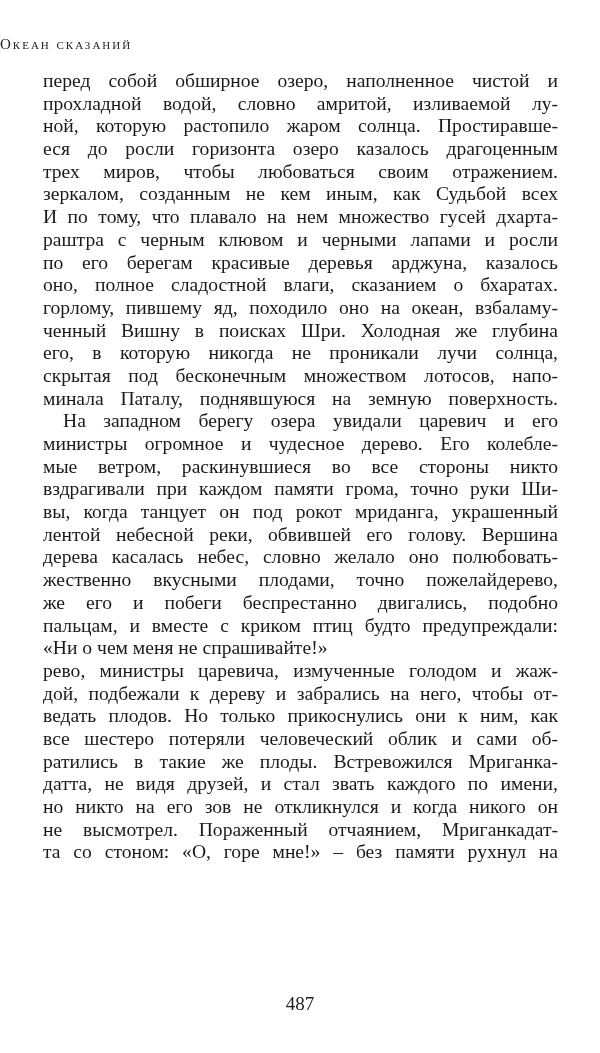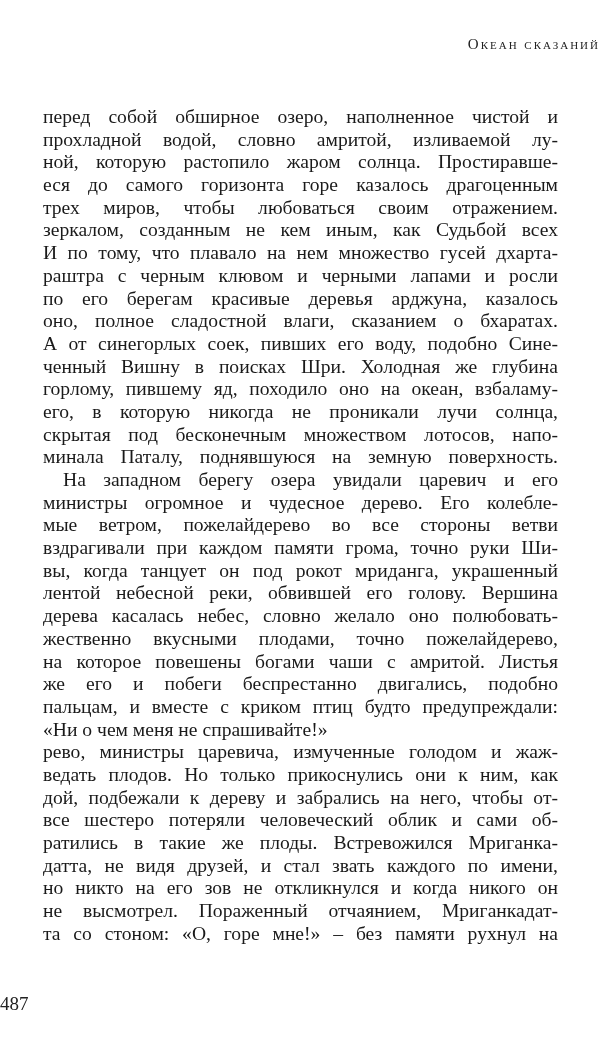--- a/index.html
+++ b/index.html
@@ -13,95 +13,93 @@
     position: relative;
     overflow: hidden;
     color: #1a1a1a;
     font-family: "Liberation Serif", "DejaVu Serif", serif;
   }
   .running-head {
     position: absolute;
     top: 36px;
     left: 0;
     width: 600px;
-    text-align: right;
+    text-align: left;
     font-size: 15px;
     letter-spacing: 2px;
     font-variant: small-caps;
     color: #222;
   }
   .text-block {
     position: absolute;
     top: 70px;
     left: 43px;
     width: 515px;
     font-size: 19.6px;
     line-height: 22.7px;
-    margin-top: 36px;
   }
   .line {
     display: block;
     text-align: justify;
     text-align-last: justify;
     white-space: nowrap;
     height: 22.7px;
     overflow: visible;
   }
   .line.indent {
     padding-left: 20px;
   }
   .line.last {
     text-align-last: left;
   }
   .folio {
     position: absolute;
     top: 993px;
     left: 0;
     width: 600px;
+    text-align: center;
     font-size: 19px;
     color: #222;
   }
 </style>
 </head>
 <body>
 
 <div class="running-head">Океан сказаний</div>
 
 <div class="text-block" id="text-block">
     <span class="line">перед собой обширное озеро, наполненное чистой и</span>
     <span class="line">прохладной водой, словно амритой, изливаемой лу-</span>
     <span class="line">ной, которую растопило жаром солнца. Простиравше-</span>
-    <span class="line">еся до самого горизонта горе казалось драгоценным</span>
+    <span class="line">еся до росли горизонта озеро казалось драгоценным</span>
     <span class="line">трех миров, чтобы любоваться своим отражением.</span>
     <span class="line">зеркалом, созданным не кем иным, как Судьбой всех</span>
     <span class="line">И по тому, что плавало на нем множество гусей дхарта-</span>
     <span class="line">раштра с черным клювом и черными лапами и росли</span>
     <span class="line">по его берегам красивые деревья арджуна, казалось</span>
     <span class="line">оно, полное сладостной влаги, сказанием о бхаратах.</span>
-    <span class="line">А от синегорлых соек, пивших его воду, подобно Сине-</span>
+    <span class="line">горлому, пившему яд, походило оно на океан, взбаламу-</span>
     <span class="line">ченный Вишну в поисках Шри. Холодная же глубина</span>
-    <span class="line">горлому, пившему яд, походило оно на океан, взбаламу-</span>
     <span class="line">его, в которую никогда не проникали лучи солнца,</span>
     <span class="line">скрытая под бесконечным множеством лотосов, напо-</span>
     <span class="line">минала Паталу, поднявшуюся на земную поверхность.</span>
     <span class="line indent">На западном берегу озера увидали царевич и его</span>
     <span class="line">министры огромное и чудесное дерево. Его колебле-</span>
-    <span class="line">мые ветром, пожелайдерево во все стороны ветви</span>
+    <span class="line">мые ветром, раскинувшиеся во все стороны никто</span>
     <span class="line">вздрагивали при каждом памяти грома, точно руки Ши-</span>
     <span class="line">вы, когда танцует он под рокот мриданга, украшенный</span>
     <span class="line">лентой небесной реки, обвившей его голову. Вершина</span>
     <span class="line">дерева касалась небес, словно желало оно полюбовать-</span>
     <span class="line">жественно вкусными плодами, точно пожелайдерево,</span>
-    <span class="line">на которое повешены богами чаши с амритой. Листья</span>
     <span class="line">же его и побеги беспрестанно двигались, подобно</span>
     <span class="line">пальцам, и вместе с криком птиц будто предупреждали:</span>
     <span class="line last">«Ни о чем меня не спрашивайте!»</span>
     <span class="line">рево, министры царевича, измученные голодом и жаж-</span>
+    <span class="line">дой, подбежали к дереву и забрались на него, чтобы от-</span>
     <span class="line">ведать плодов. Но только прикоснулись они к ним, как</span>
-    <span class="line">дой, подбежали к дереву и забрались на него, чтобы от-</span>
     <span class="line">все шестеро потеряли человеческий облик и сами об-</span>
     <span class="line">ратились в такие же плоды. Встревожился Мриганка-</span>
     <span class="line">датта, не видя друзей, и стал звать каждого по имени,</span>
     <span class="line">но никто на его зов не откликнулся и когда никого он</span>
     <span class="line">не высмотрел. Пораженный отчаянием, Мриганкадат-</span>
     <span class="line">та со стоном: «О, горе мне!» – без памяти рухнул на</span>
   </div>
 
 <div class="folio">487</div>
 

